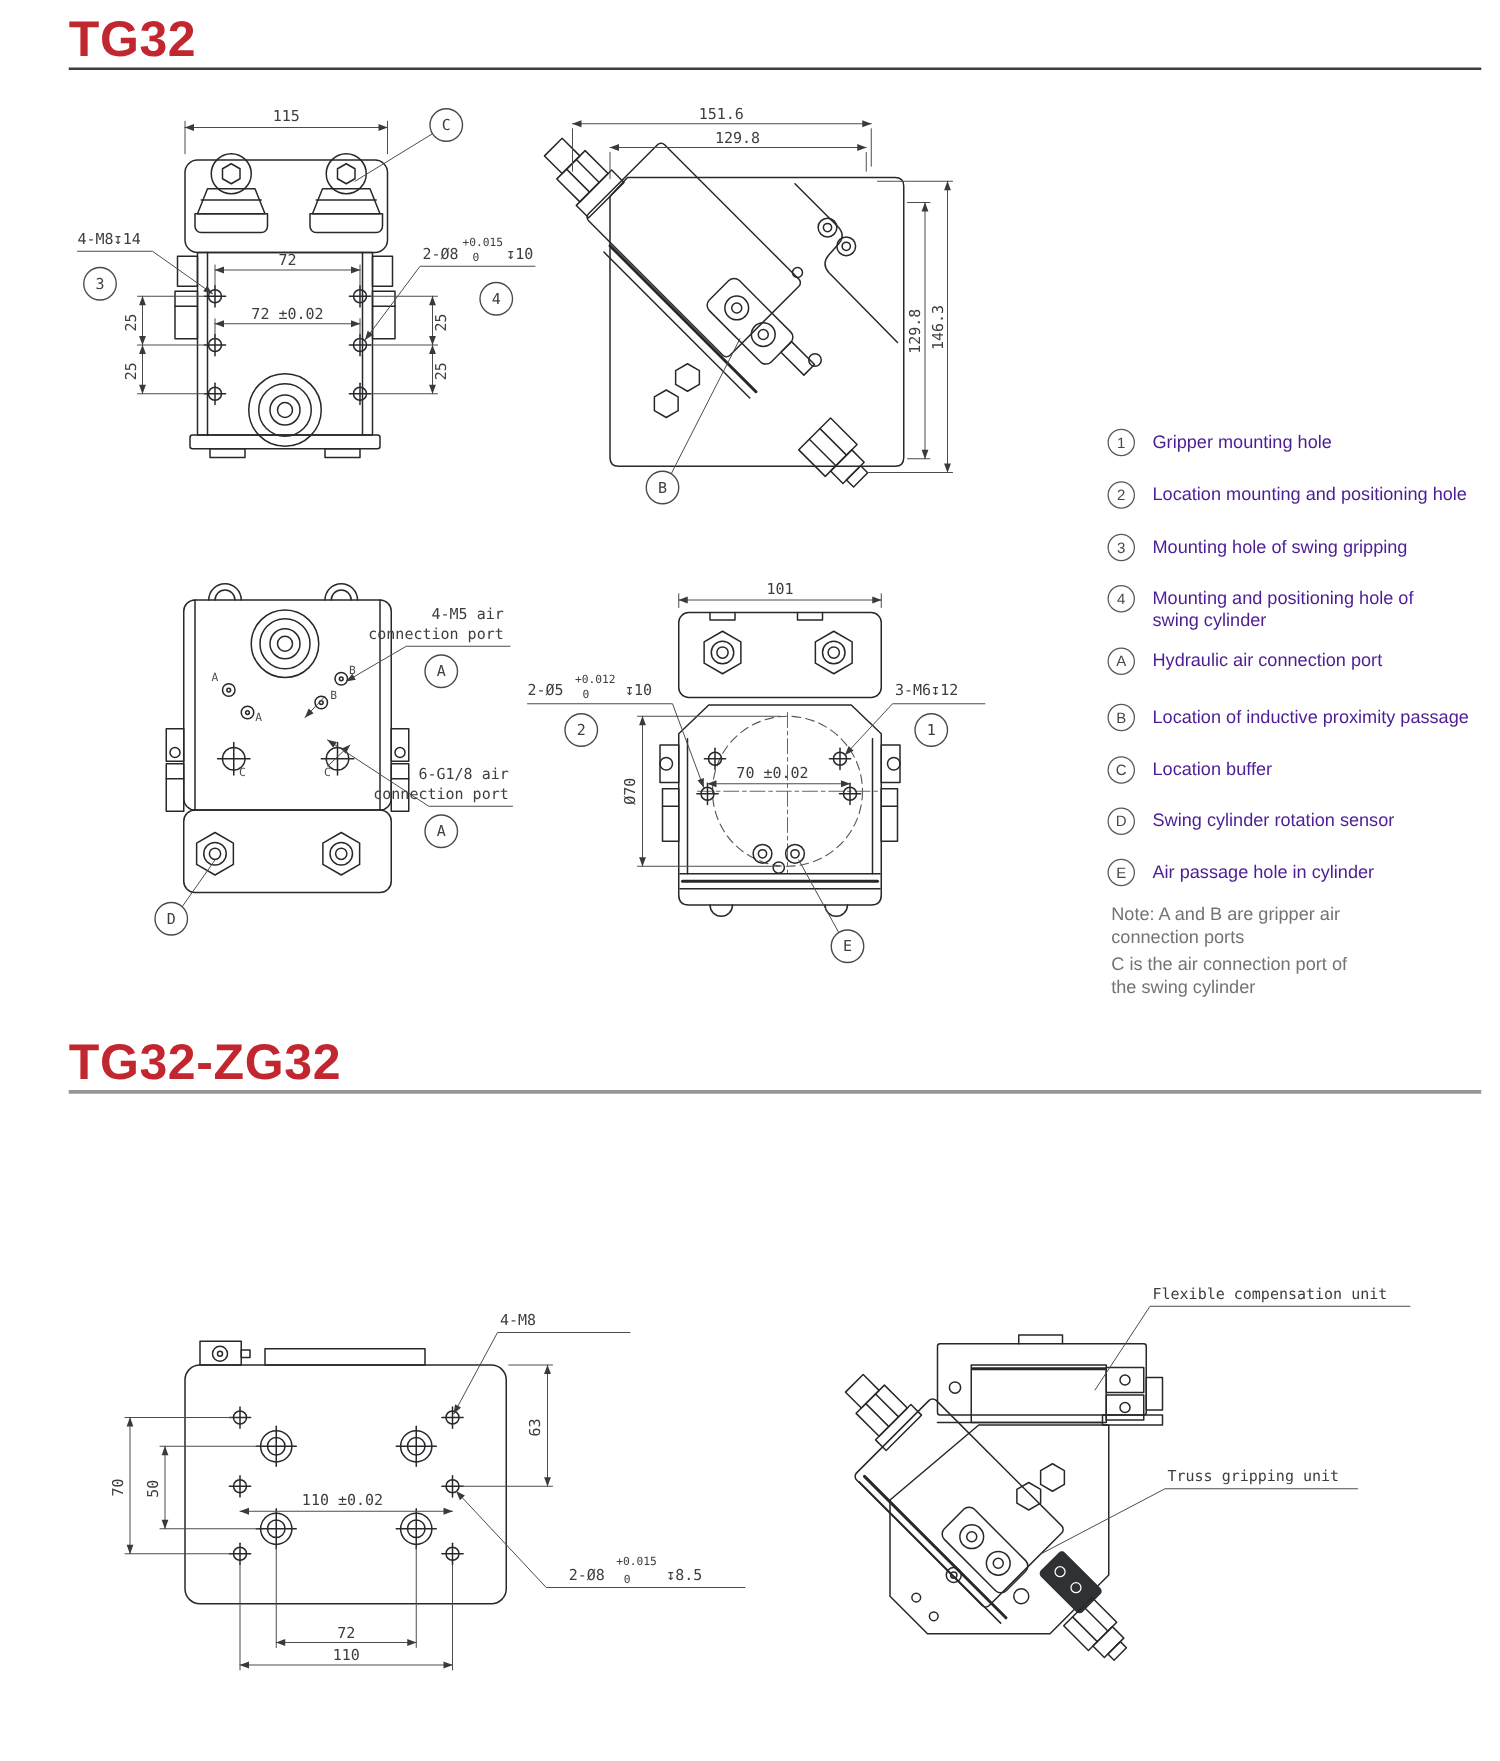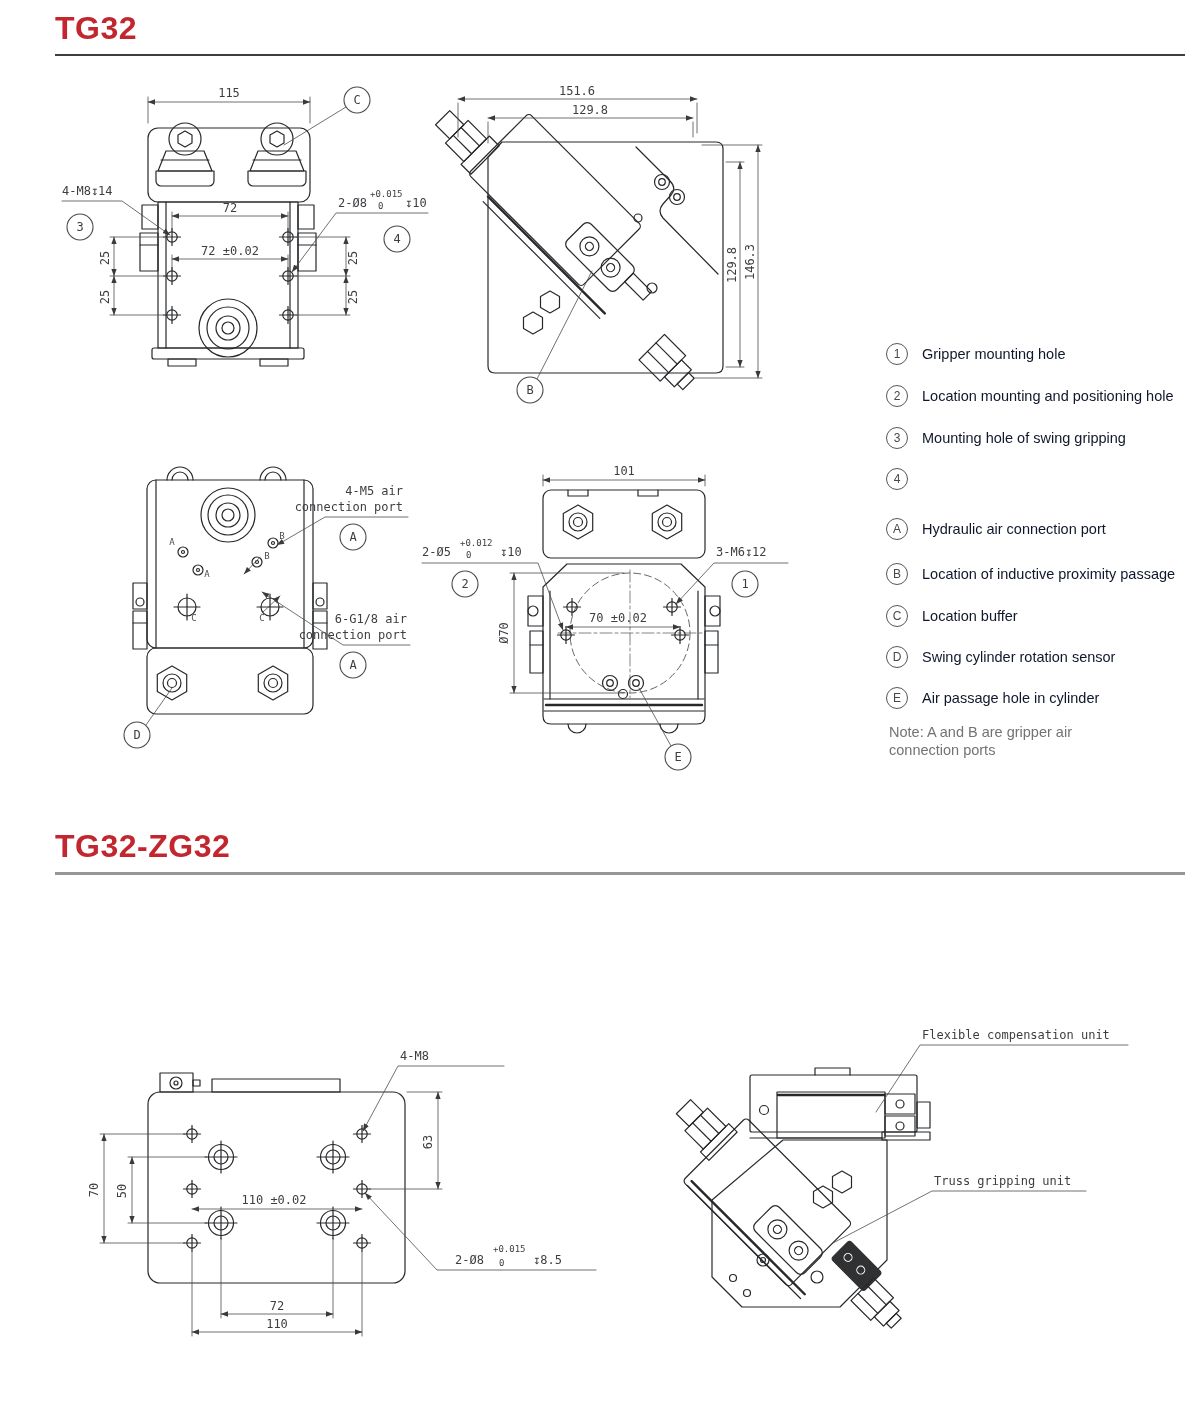--- a/index.html
+++ b/index.html
@@ -1,18 +1,18 @@
 <!DOCTYPE html>
 <html><head>
 <meta charset="utf-8">
 <style>
   html,body{margin:0;padding:0;background:#fff;}
   .page{position:relative;width:1200px;height:1409px;background:#fff;overflow:hidden;
         font-family:"Liberation Sans",sans-serif;}
-  .sec-title{position:absolute;left:55px;font-size:32px;font-weight:800;letter-spacing:.5px;
+  .sec-title{position:absolute;left:55px;font-size:40px;font-weight:800;letter-spacing:.5px;
              color:#c2262e;font-family:"Liberation Sans",sans-serif;text-align:center;}
   .rule{position:absolute;left:55px;width:1130px;}
   .rule1{top:54px;height:2px;background:#3d3d3d;}
   .rule2{top:872px;height:3px;background:#969696;}
   svg.cad{position:absolute;overflow:visible;}
   .cad path,.cad rect,.cad circle,.cad line,.cad polygon,.cad polyline,.cad use,.cad ellipse{
     stroke:#26282b;fill:none;stroke-width:1.2;stroke-linejoin:round;stroke-linecap:round;}
   .cad .dim{stroke:#4c4c4c;stroke-width:.8;}
   .cad .thick{stroke-width:2.4;}
   .cad .dash{stroke-dasharray:7 4;stroke-width:.9;stroke:#555;}
@@ -23,21 +23,21 @@
   .cad .mid{text-anchor:middle;}
   .cad .end{text-anchor:end;}
   .cad .balloon circle{stroke:#4a4a4a;stroke-width:1.1;fill:#fff;}
   .cad .balloon text{text-anchor:middle;font-size:12px;}
   .cad .fillblk{fill:#2f3133;stroke:#2f3133;}
   .cad .wht{stroke:#fff;stroke-width:1;}
   .legend{position:absolute;left:886px;top:0;width:306px;height:810px;}
   .lg-row{position:absolute;left:0;display:flex;gap:14px;align-items:flex-start;width:306px;}
   .lg-key{flex:0 0 auto;width:20px;height:20px;border:1.4px solid #55575a;border-radius:50%;
           color:#46484c;font:12px/20px "Liberation Sans",sans-serif;text-align:center;}
-  .lg-text{font:14.5px/1.25 "Liberation Sans",sans-serif;color:#0f172a;white-space:pre-line;padding-top:2px;}
+  .lg-text{font:14.5px/1.25 "Liberation Sans",sans-serif;color:#4c1d95;white-space:pre-line;padding-top:2px;}
   .lg-note{position:absolute;left:3px;font:14.5px/1.25 "Liberation Sans",sans-serif;color:#737373;white-space:pre-line;}
 </style>
 </head>
 <body>
 
 <div class="page">
 
   <svg width="0" height="0" style="position:absolute">
     <defs>
       <marker id="arr" viewBox="0 0 10 10" refX="9.3" refY="5" markerWidth="10" markerHeight="10" orient="auto-start-reverse">
@@ -373,20 +373,22 @@
     <div class="lg-row" style="top:385px">
       <span class="lg-key">2</span>
       <span class="lg-text">Location mounting and positioning hole</span>
     </div>
     <div class="lg-row" style="top:427px">
       <span class="lg-key">3</span>
       <span class="lg-text">Mounting hole of swing gripping</span>
     </div>
     <div class="lg-row" style="top:468px">
       <span class="lg-key">4</span>
+      <span class="lg-text">Mounting and positioning hole of
+swing cylinder</span>
     </div>
     <div class="lg-row" style="top:518px">
       <span class="lg-key">A</span>
       <span class="lg-text">Hydraulic air connection port</span>
     </div>
     <div class="lg-row" style="top:563px">
       <span class="lg-key">B</span>
       <span class="lg-text">Location of inductive proximity passage</span>
     </div>
     <div class="lg-row" style="top:605px">
@@ -396,20 +398,22 @@
     <div class="lg-row" style="top:646px">
       <span class="lg-key">D</span>
       <span class="lg-text">Swing cylinder rotation sensor</span>
     </div>
     <div class="lg-row" style="top:687px">
       <span class="lg-key">E</span>
       <span class="lg-text">Air passage hole in cylinder</span>
     </div>
     <div class="lg-note" style="top:723px">Note: A and B are gripper air
 connection ports</div>
+    <div class="lg-note" style="top:763px">C is the air connection port of
+the swing cylinder</div>
   </div>
 
   <svg class="cad" style="left:80px;top:1040px" width="560" height="340" viewBox="0 0 560 340">
     <g>
       <rect x="68" y="52" width="257" height="191" rx="12"></rect>
       <rect x="80" y="33" width="33" height="19"></rect>
       <circle cx="96" cy="43" r="6"></circle>
         <circle cx="96" cy="43" r="2"></circle>
       <rect x="113" y="40" width="7" height="6"></rect>
       <rect x="132" y="39" width="128" height="13"></rect>

